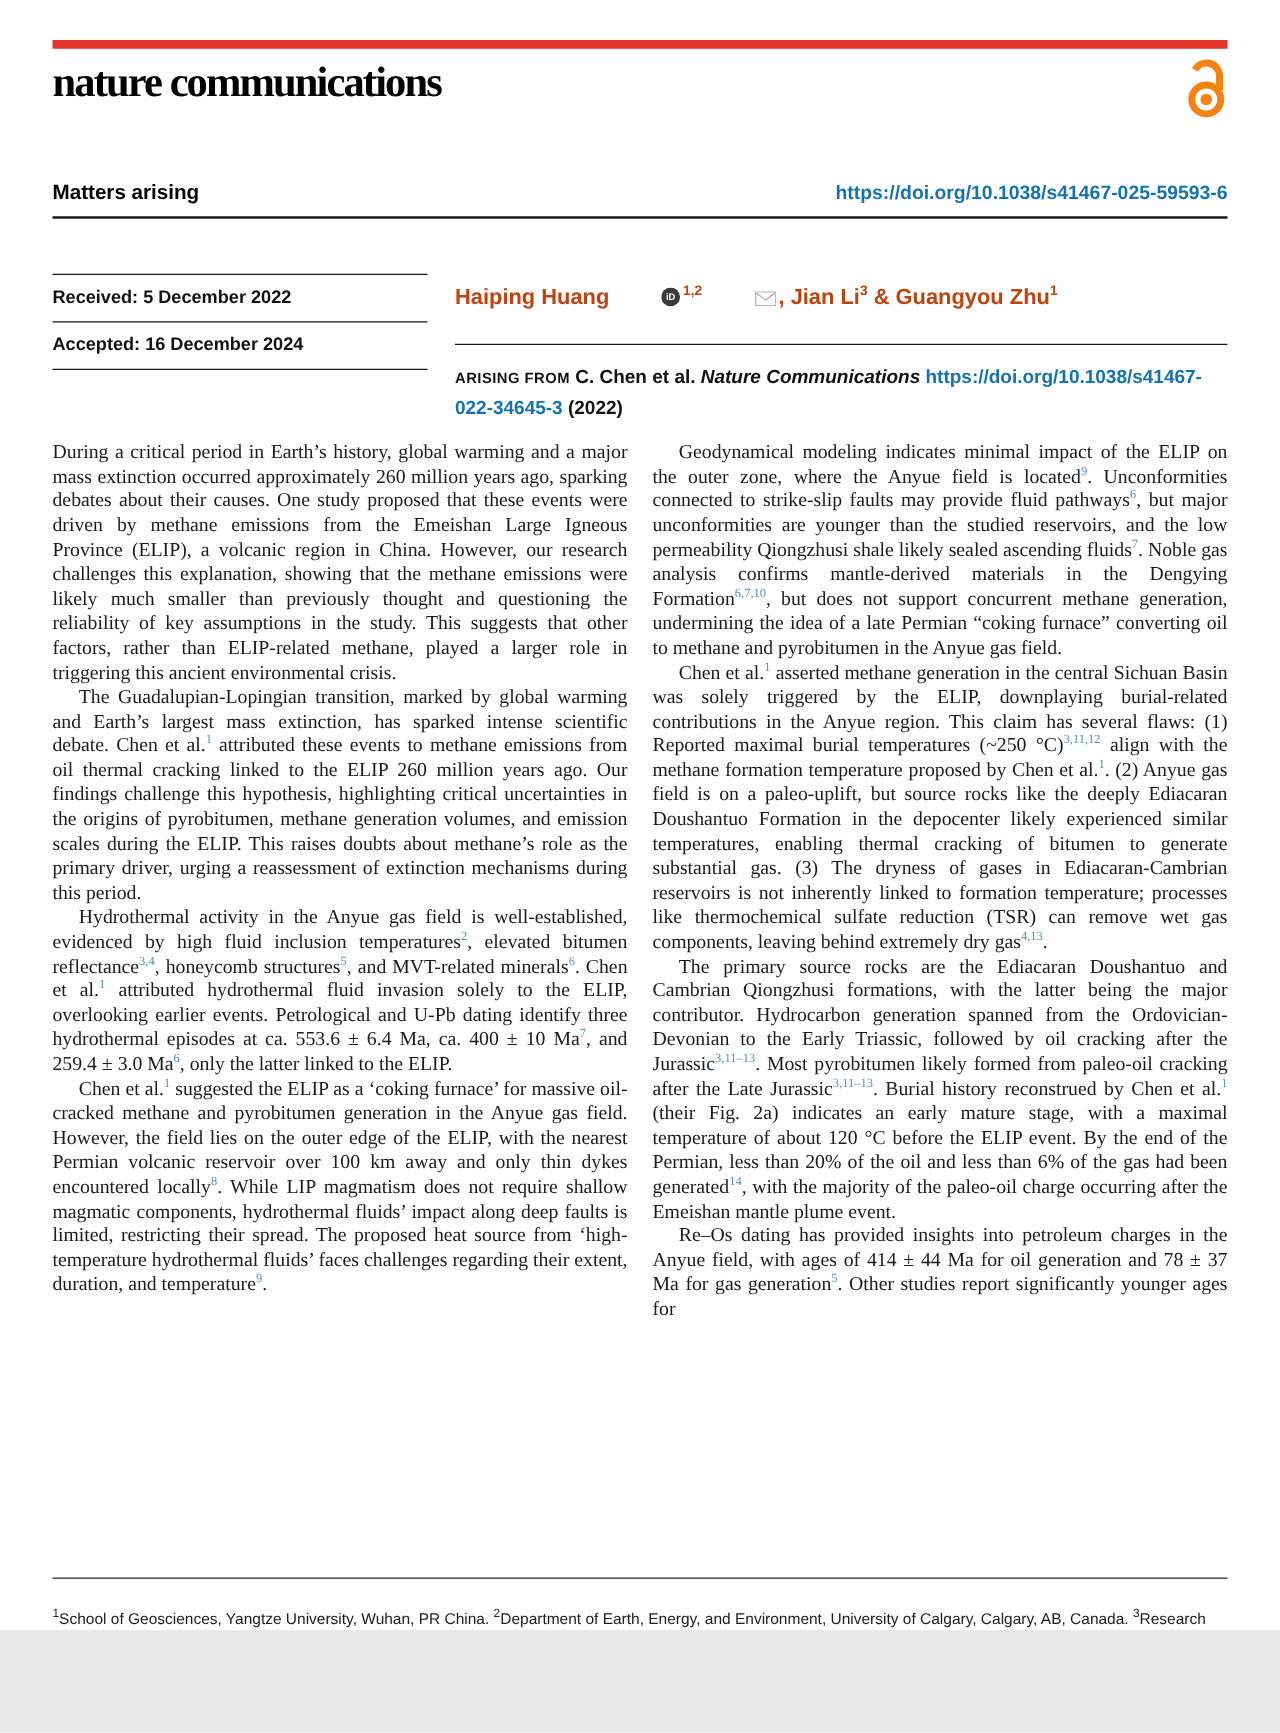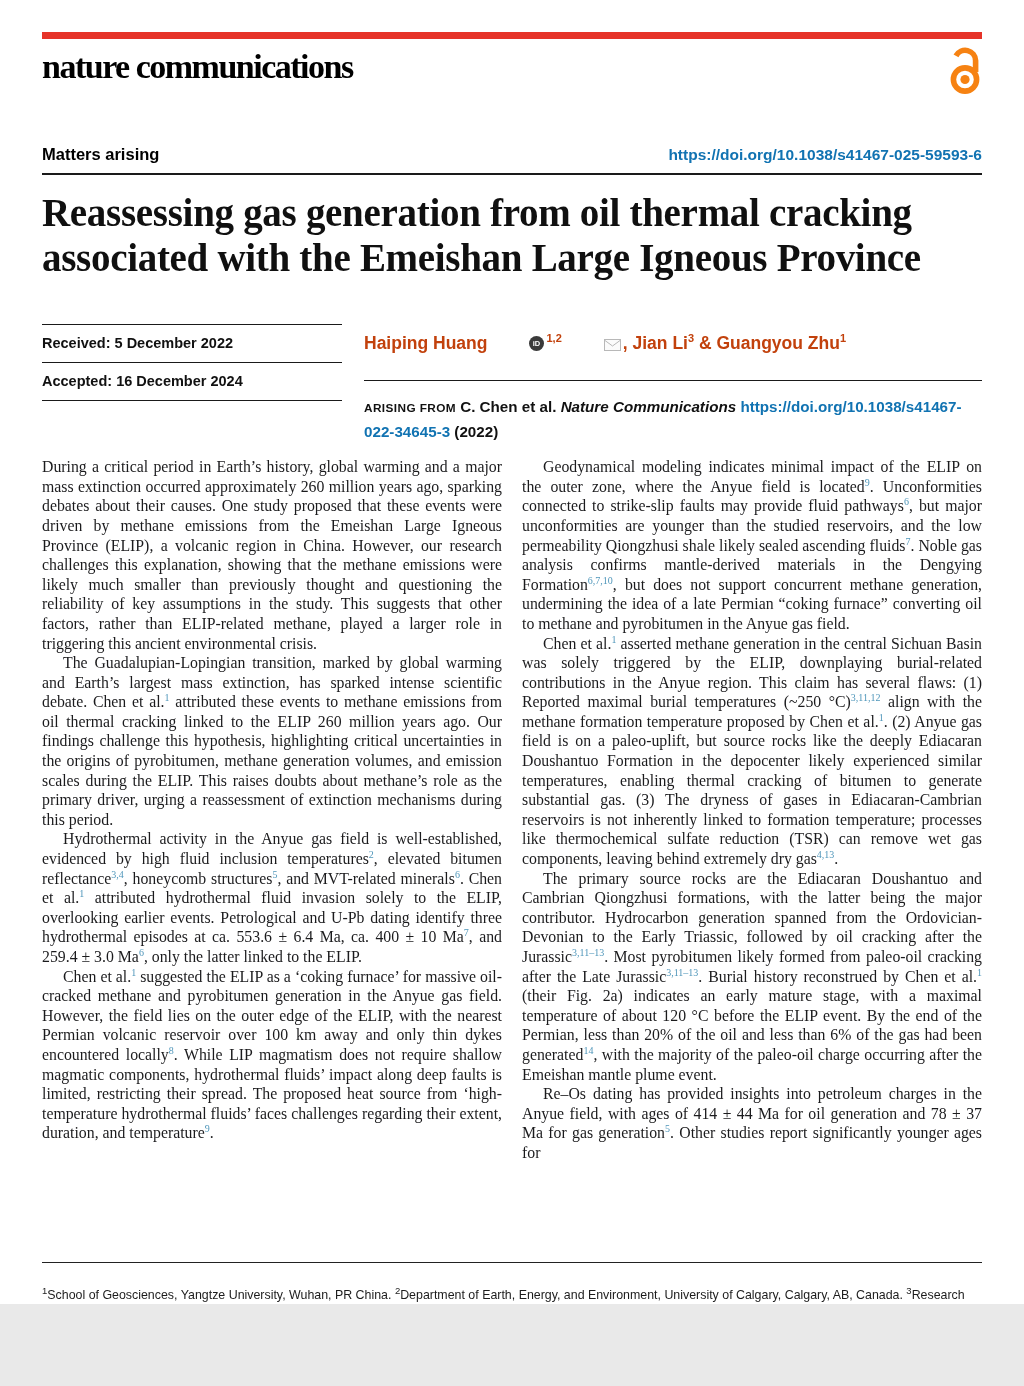--- a/index.html
+++ b/index.html
@@ -92,21 +92,20 @@
       </svg>
     </span>
   </div>
 
   <div class="type-row">
     <span class="article-type">Matters arising</span>
     <a class="doi-link">https://doi.org/10.1038/s41467-025-59593-6</a>
   </div>
   <hr class="head-rule">
 
-  <h1 class="title">Reassessing gas generation from oil thermal cracking associated with the Emeishan Large Igneous Province</h1>
 
   <div class="meta">
     <div class="meta-left">
       <div class="meta-row">Received: 5 December 2022</div>
       <div class="meta-row">Accepted: 16 December 2024</div>
     </div>
 
     <div class="meta-right">
       <div class="authors">
         <span>Haiping Huang</span><span class="author-icon"><svg width="15" height="15" viewBox="0 0 15 15" aria-hidden="true">

